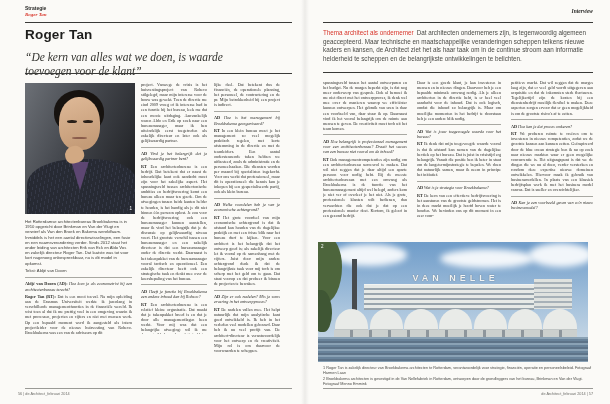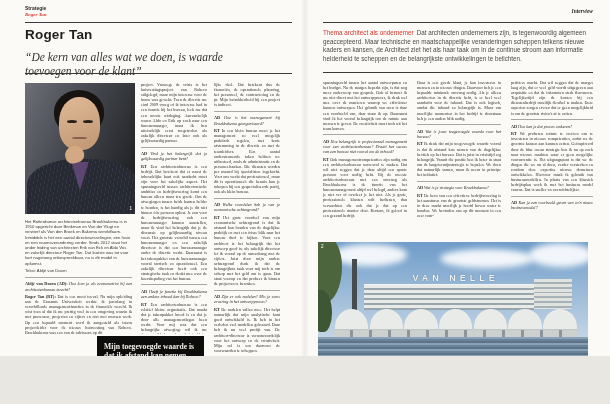--- a/index.html
+++ b/index.html
@@ -1,17 +1,17 @@
 <!DOCTYPE html>
 <html><head>
 <meta charset="utf-8">
 <style>
   html,body{margin:0;padding:0;}
   body{width:610px;height:404px;background:#e9e7e2;font-family:"Liberation Serif",serif;}
-  .spread{position:relative;width:610px;height:356px;background:#fbfaf7;overflow:hidden;}
+  .spread{position:relative;width:610px;height:404px;background:#fbfaf7;overflow:hidden;}
   .fold{position:absolute;left:301px;top:0;width:8px;height:100%;
         background:linear-gradient(90deg,rgba(0,0,0,0) 0%,rgba(0,0,0,0.06) 50%,rgba(0,0,0,0) 100%);}
   .abs{position:absolute;}
   .rule-dark{border:none;border-top:1px solid #3a3a38;height:0;margin:0;}
   .rule-light{border:none;border-top:1px solid #9a9a96;height:0;margin:0;}
 
   
   .kicker{font-family:"Liberation Sans",sans-serif;font-weight:bold;font-size:5px;color:#2b2b29;line-height:6.5px;}
   .kicker-sub{font-family:"Liberation Serif",serif;font-style:italic;font-weight:bold;font-size:5px;color:#d8352a;line-height:6.5px;}
   .interview-kicker{font-family:"Liberation Serif",serif;font-style:italic;font-weight:bold;font-size:5.5px;color:#2b2b29;text-align:right;}
@@ -124,21 +124,20 @@
       <p class="qa q"><span class="lead">AD </span>Hoe is het management bij Broekbakema georganiseerd?</p>
       <p class="qa a"><span class="lead">RT </span>In een klein bureau moet je het management zo veel mogelijk praktisch regelen, met korte afstemming in de directie en met de teamleiders. Een aantal ondersteunende taken hebben we uitbesteed, zoals de administratie en de personeelszaken. Die diensten worden per maand bij specialisten ingekocht. Voor ons werkt dat professioneel, maar dit is operationeel: die kennis kun je inkopen bij een gespecialiseerde partij, ook als klein bureau.</p>
       <div class="qrule"></div>
       <p class="qa q"><span class="lead">AD </span>Welke voordelen heb je van je economische achtergrond?</p>
       <p class="qa a"><span class="lead">RT </span>Het grote voordeel van mijn economische achtergrond is dat ik afstand kan houden van de dagelijkse praktijk en met een frisse blik naar het bureau durf te kijken. Voor een architect is het belangrijk dat het ontwerp goed is; als zakelijk directeur let ik vooral op de samenhang met de cijfers. Juist door mijn andere achtergrond denk ik dat de belangrijkste taak voor mij toch is om scherp met het geld om te gaan. Dat staat voorop en dat probeer ik binnen de projecten te bewaken.</p>
       <div class="qrule"></div>
       <p class="qa q"><span class="lead">AD </span>Zijn er ook nadelen? Mis je soms ervaring in het ontwerpproces?</p>
       <p class="qa a"><span class="lead">RT </span>De nadelen vallen mee. Het helpt natuurlijk dat mijn analytische kant goed ontwikkeld is. Ik heb in het verleden veel modellen gebouwd. Daar heb ik nu veel profijt van. De architect-directeur is verantwoordelijk voor het ontwerp en de creativiteit. Mijn rol is om daarvoor de voorwaarden te scheppen.</p>
     </div>
 
-  <div class="abs pullquote" style="left:97px;top:336px;width:107px;height:49px;">Mijn toegevoegde waarde is dat ik afstand kan nemen van de dagelijkse hectiek</div>
 
   <hr class="rule-light abs" style="left:25px;top:388px;width:267px;">
   <div class="abs footer" style="left:18px;top:392px;">56 | de Architect_februari 2014</div>
 
   <div class="abs interview-kicker" style="left:323px;top:8px;width:270px;">Interview</div>
   <hr class="rule-dark abs" style="left:323px;top:22px;width:270px;">
 
   <div class="abs intro" style="left:323px;top:29px;width:270px;">
     <span class="intro-lead">Thema architect als ondernemer</span><span>Dat architecten ondernemers zijn, is tegenwoordig algemeen geaccepteerd. Maar technische en maatschappelijke veranderingen scheppen telkens nieuwe kaders en kansen, de Architect ziet het als haar taak om in de continue stroom aan informatie helderheid te scheppen en de belangrijkste ontwikkelingen te belichten.</span>
   </div>

